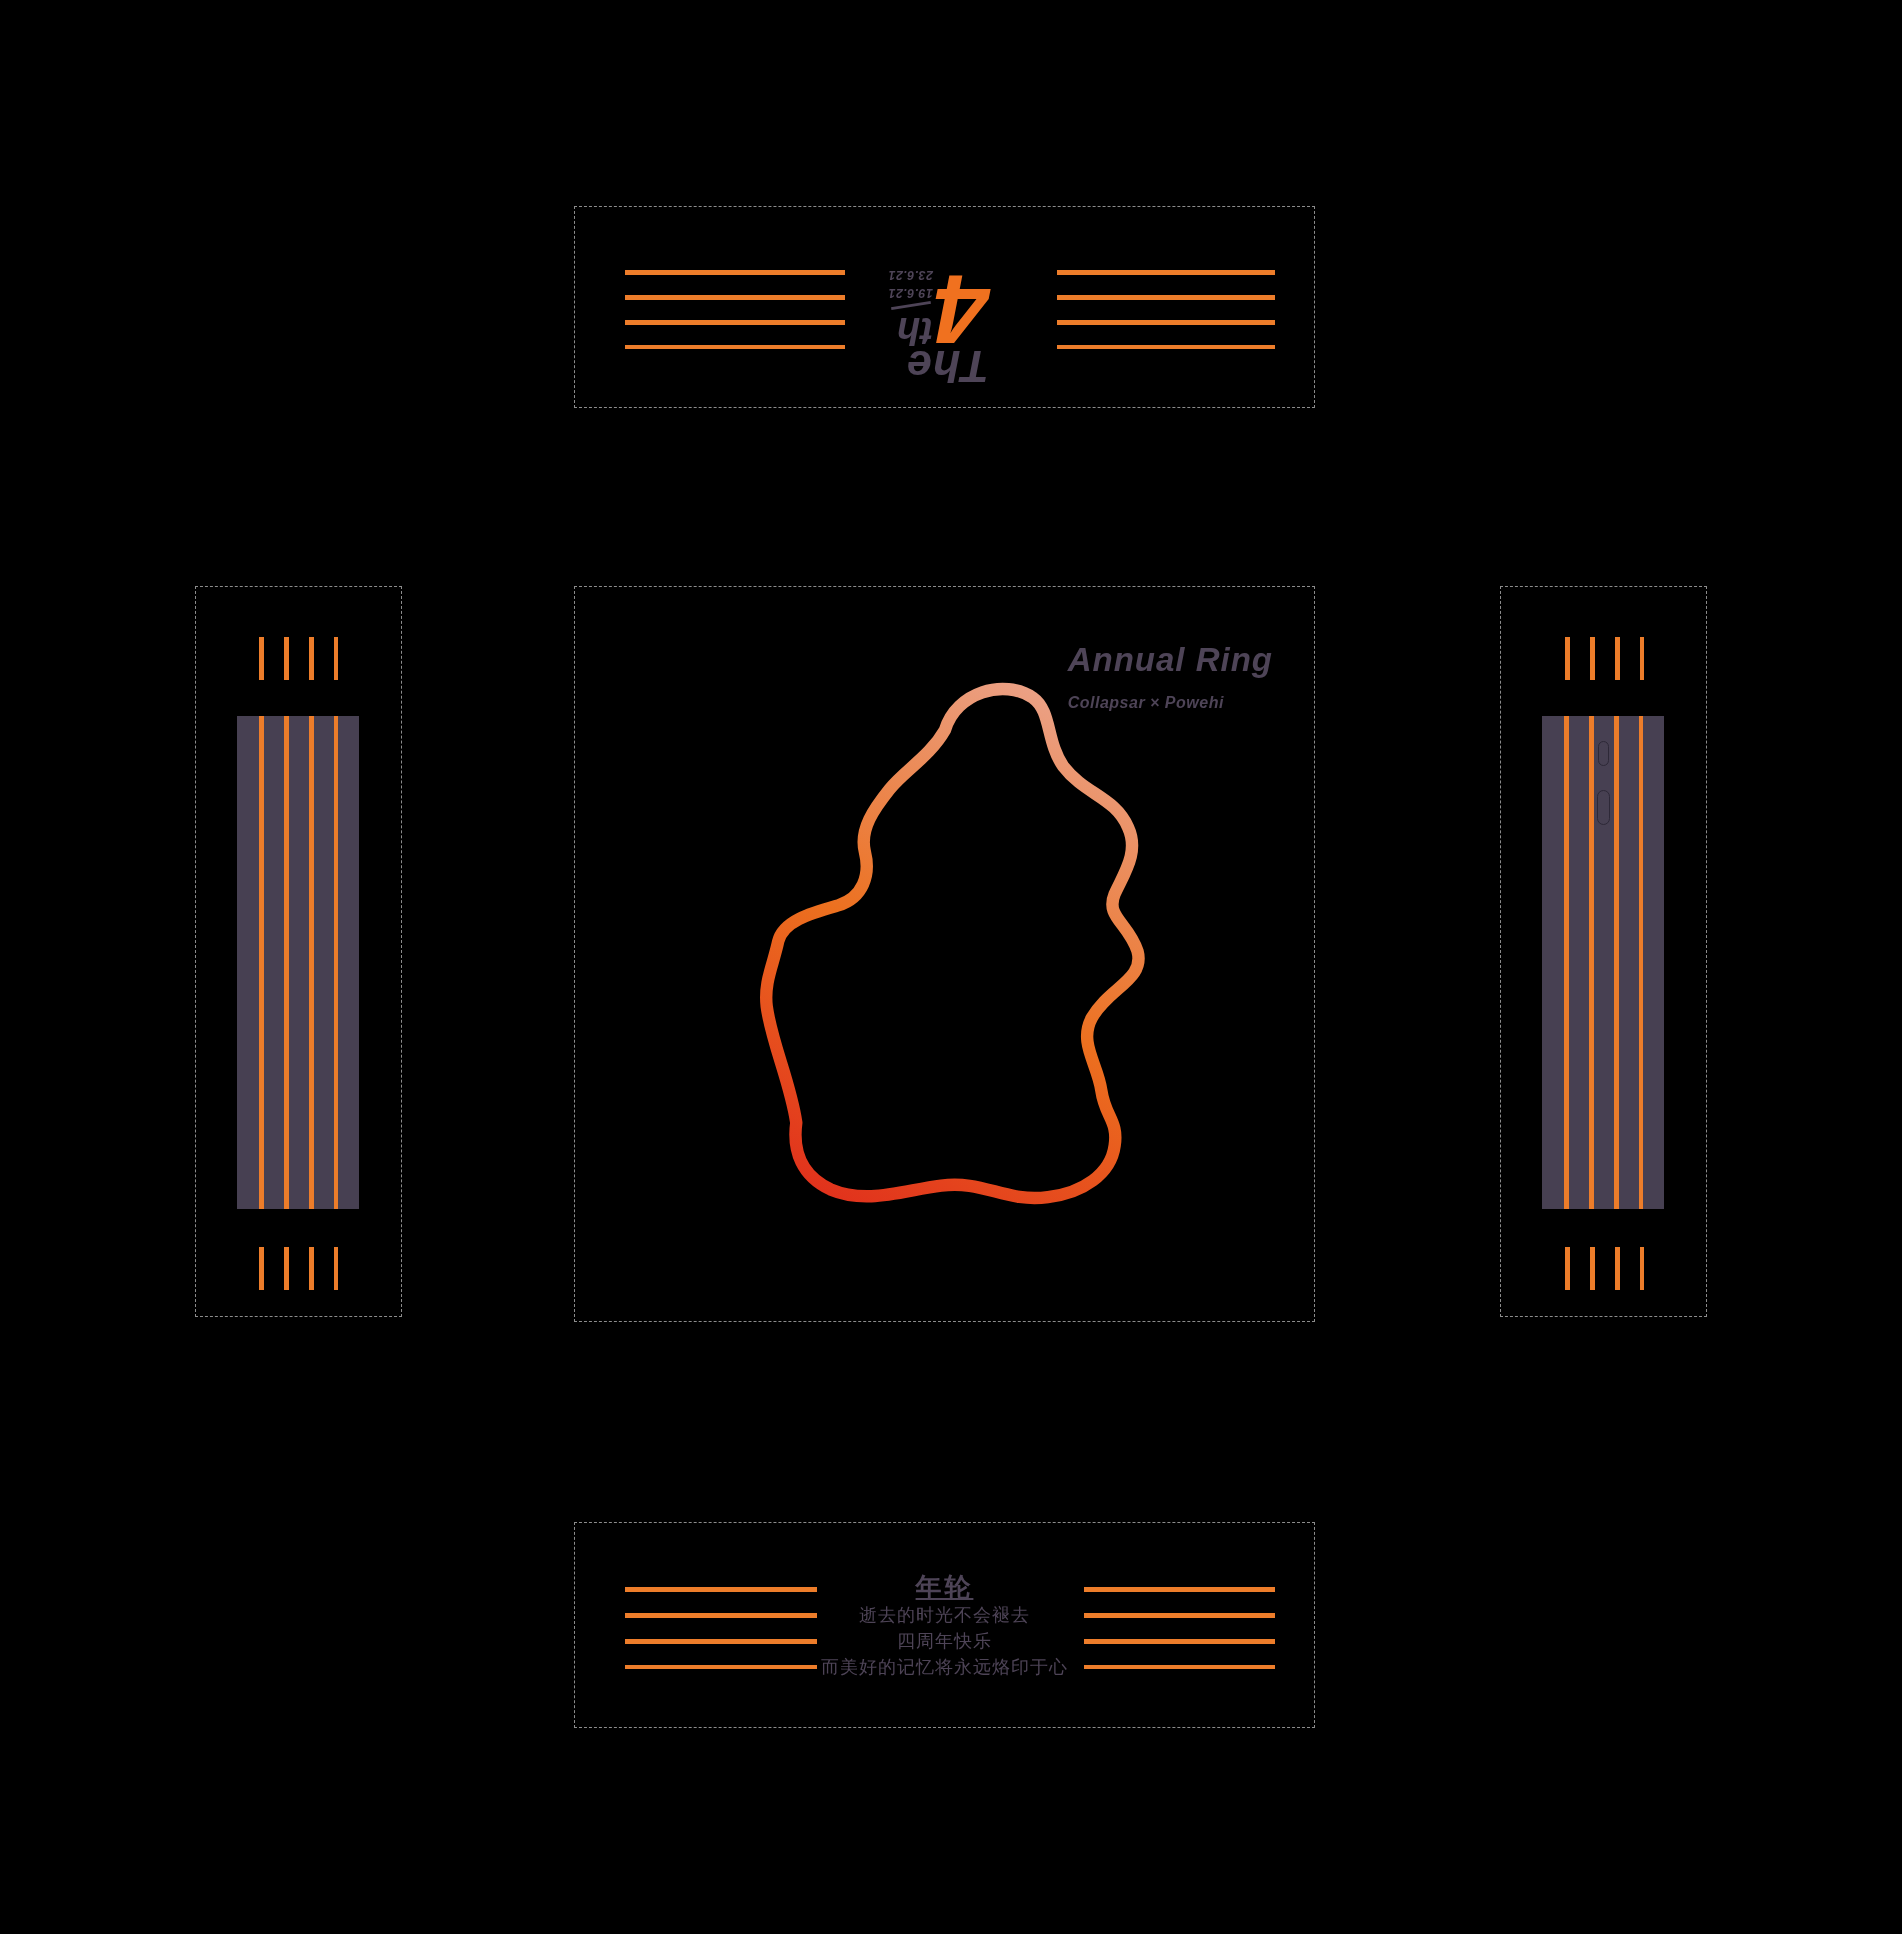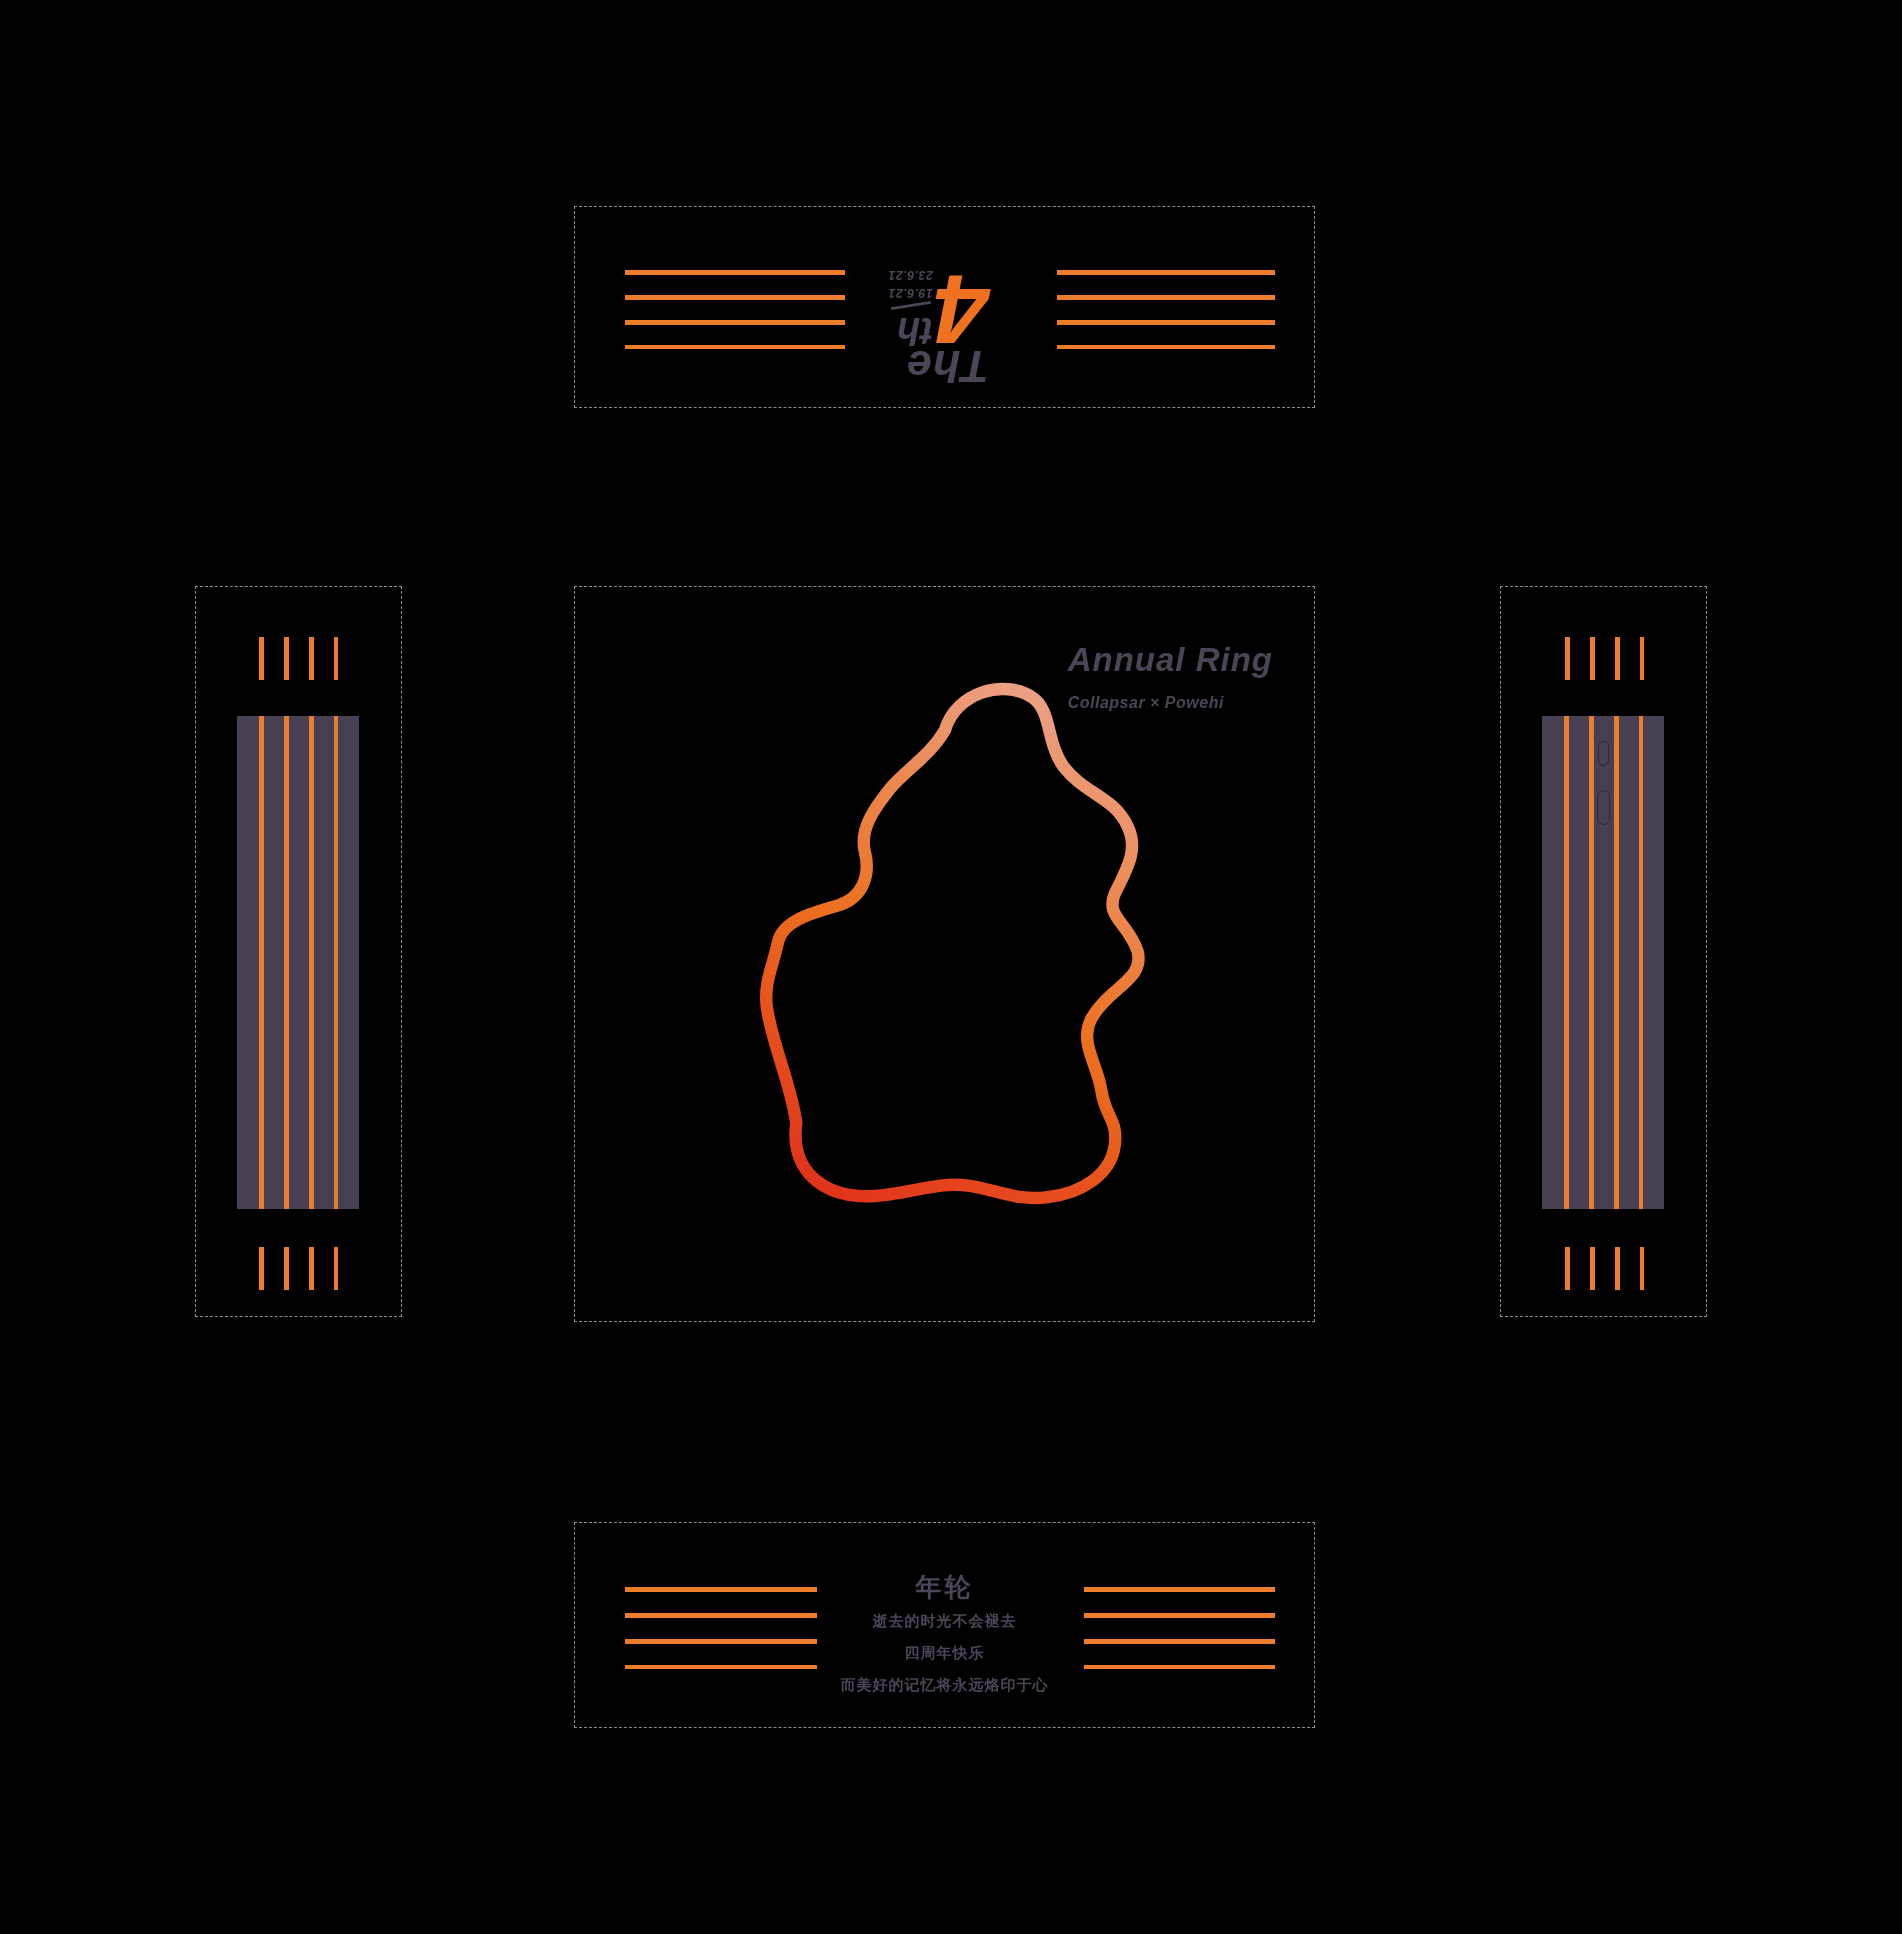--- a/index.html
+++ b/index.html
@@ -56,22 +56,22 @@
   .brand-date{font-size:12.4px;font-weight:bold;font-style:italic;line-height:1.45;letter-spacing:0.5px;}
 
   
   .titles{position:absolute;top:54px;right:41px;text-align:left;color:var(--ink,#4e4457);}
   .art-title{font-size:33px;font-weight:bold;font-style:italic;letter-spacing:1px;}
   .art-subtitle{font-size:16px;font-weight:bold;font-style:italic;margin-top:15px;letter-spacing:0.5px;}
   .blob{position:absolute;left:0;top:0;width:100%;height:100%;}
 
   
   .message{position:absolute;left:0;top:50px;width:100%;text-align:center;color:var(--ink,#4e4457);}
-  .msg-title{font-size:26px;font-weight:bold;letter-spacing:2.9px;line-height:29px;}
-  .msg-line{font-size:15px;font-weight:700;line-height:26px;letter-spacing:1px;margin-top:6px;}
+  .msg-title{font-size:26px;font-weight:bold;letter-spacing:2.9px;line-height:29px;text-decoration:underline;}
+  .msg-line{font-size:18px;font-weight:400;line-height:26px;letter-spacing:1px;}
   .msg-line:first-of-type{margin-top:6.7px;}
 </style>
 </head>
 <body>
 
 <div class="canvas">
 
   <section class="panel flap-top">
     <div class="hlines lg-left"></div>
     <div class="hlines lg-right"></div>

